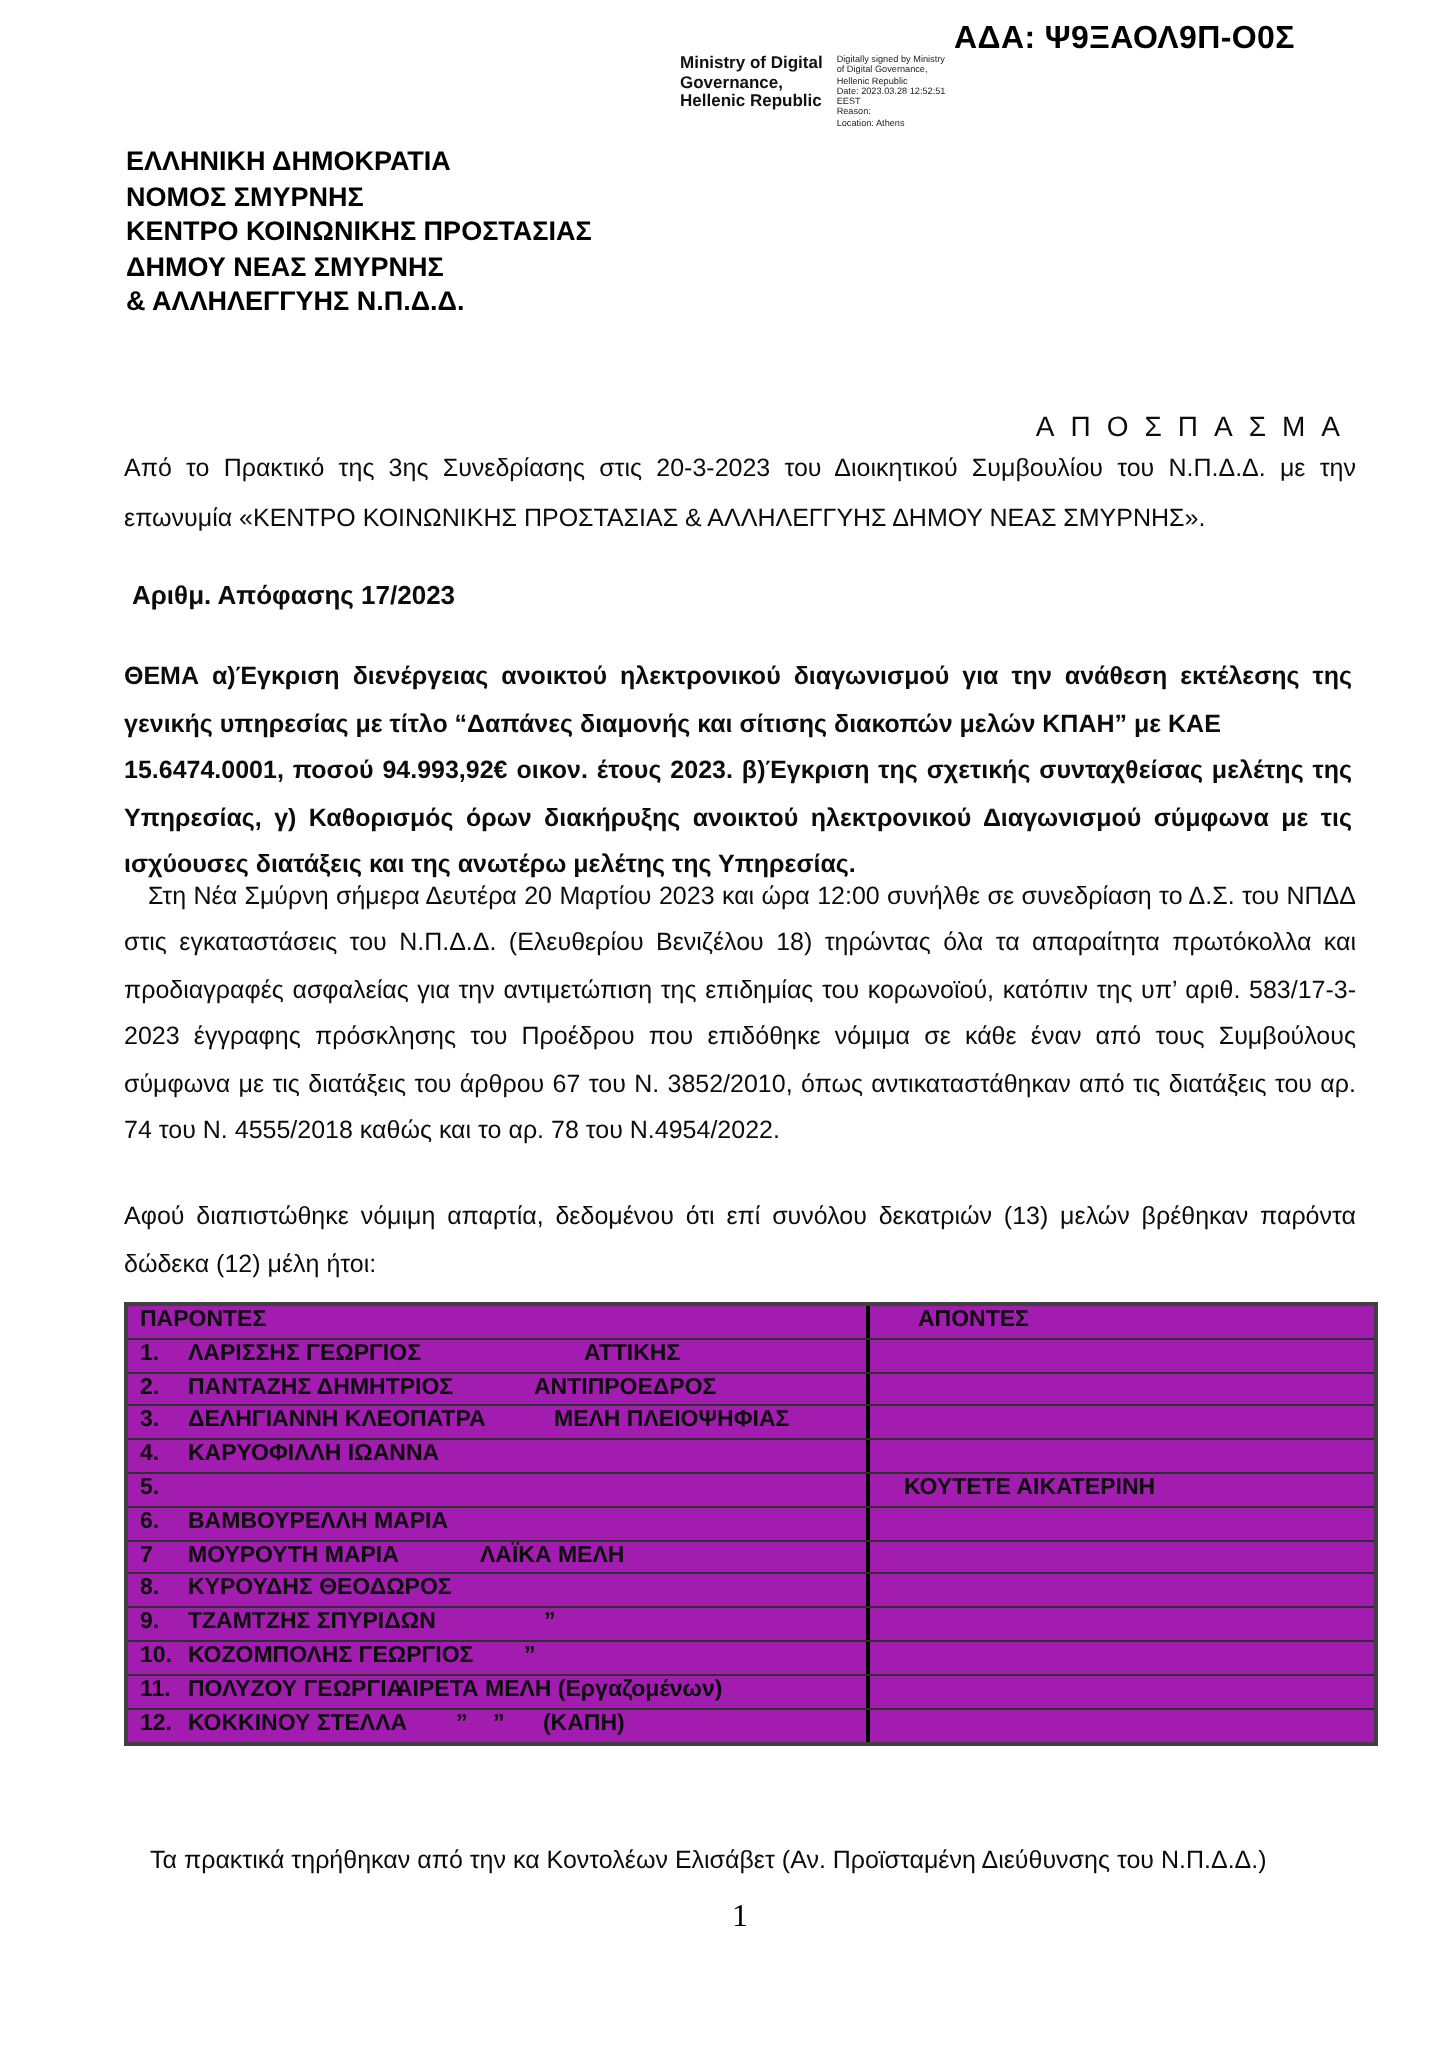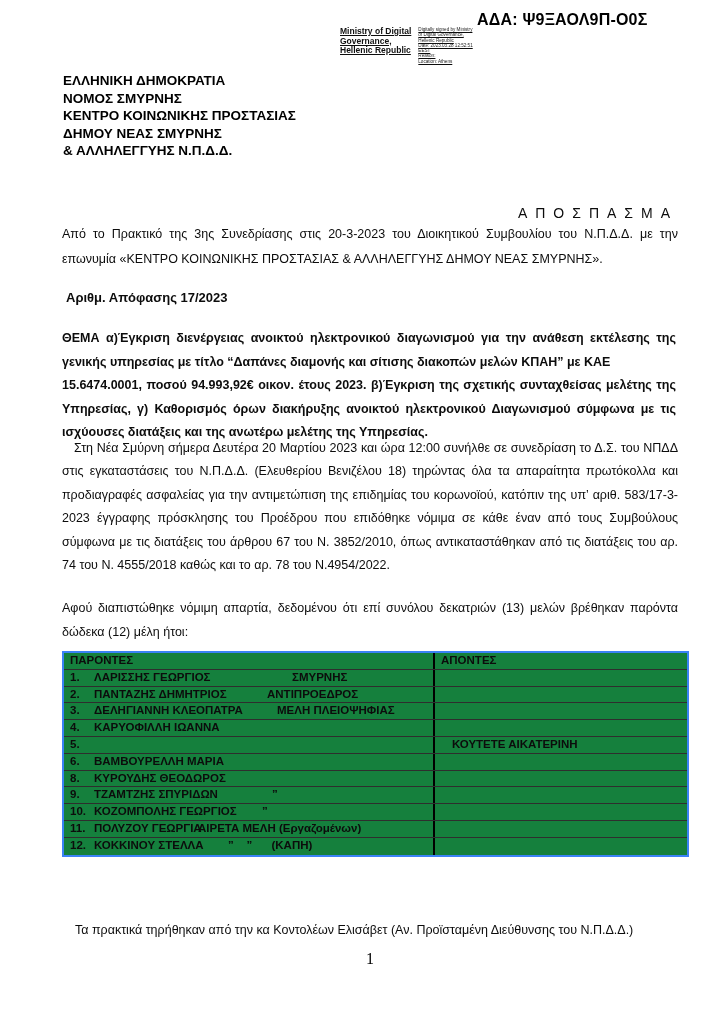--- a/index.html
+++ b/index.html
@@ -6,45 +6,45 @@
   body{
     width:724px;height:1024px;background:#ffffff;position:relative;
     font-family:"Liberation Sans",sans-serif;color:#0c0c0c;overflow:hidden;
   }
   .abs{position:absolute;}
 
   
   .ada{left:477px;top:11px;font-size:16px;font-weight:600;letter-spacing:0.2px;color:#000000;}
 
   
-  .stamp{left:340px;top:27px;display:flex;gap:7px;text-decoration:underline;}
+  .stamp{left:340px;top:27px;display:flex;gap:7px;}
   .ministry{font-size:8.5px;font-weight:700;line-height:9.6px;white-space:pre-line;color:#111;}
   .sigdetails{font-size:4.6px;line-height:5.3px;white-space:pre-line;color:#222;width:80px;}
 
   
   .letterhead{left:63px;top:72px;font-size:13.5px;font-weight:700;line-height:17.6px;color:#000;}
 
   
   .doc-title{left:62px;top:205px;width:616px;text-align:right;font-size:14px;font-weight:400;letter-spacing:8px;}
 
   .para{left:62px;width:616px;text-align:justify;font-size:12.5px;line-height:24px;}
   .intro{top:222px;line-height:25px;}
   .decision{left:66px;top:290px;font-size:13px;font-weight:700;}
   .subject{top:327px;width:614px;font-weight:700;line-height:23.5px;white-space:pre-line;}
   .session{top:437px;line-height:23.4px;text-indent:12px;}
   .quorum{top:596px;line-height:24px;}
   .keeper{top:918px;line-height:24px;text-indent:13px;}
 
   
-  .dtable{left:62px;top:651px;width:623px;border:2px solid #3b82f6;background:#15803d;}
+  .dtable{left:62px;top:651px;width:623px;border:2px solid #404040;background:#a21caf;}
   .trow{display:flex;height:16.8px;box-sizing:border-box;border-bottom:1px solid #2e2e2e;
         font-size:11.5px;font-weight:700;overflow:hidden;}
   .trow:last-child{border-bottom:none;}
   .present{width:371px;border-right:2px solid #000;position:relative;padding:1px 2px 0 6px;box-sizing:border-box;}
-  .absent{flex:1;padding:1px 2px 0 6px;box-sizing:border-box;white-space:pre;}
+  .absent{flex:1;padding:1px 2px 0 24px;box-sizing:border-box;white-space:pre;}
   .num{display:inline-block;width:24px;}
   .name{white-space:pre;}
   .role{position:absolute;top:1px;left:210px;white-space:pre;}
   .r1 .role{left:228px;}
   .r2 .role{left:203px;}
   .r3 .role{left:213px;}
   .r5 .role{left:216px;margin-top:24px;}
   .r7 .role{left:176px;}
   .r9 .role{left:208px;}
   .r10 .role{left:198px;}
@@ -98,21 +98,21 @@
 <div class="abs para quorum">Αφού διαπιστώθηκε νόμιμη απαρτία, δεδομένου ότι επί συνόλου δεκατριών (13) μελών βρέθηκαν παρόντα δώδεκα (12) μέλη ήτοι:</div>
 
 <div class="abs dtable">
   <div class="trow thead">
     <div class="present">ΠΑΡΟΝΤΕΣ</div>
     <div class="absent">ΑΠΟΝΤΕΣ</div>
   </div>
 
   <div class="trow r1">
     <div class="present">
-      <span class="num">1.</span><span class="name">ΛΑΡΙΣΣΗΣ ΓΕΩΡΓΙΟΣ</span><span class="role">ΣΜΥΡΝΗΣ</span>
+      <span class="num">1.</span><span class="name">ΛΑΡΙΣΣΗΣ ΓΕΩΡΓΙΟΣ</span><span class="role">ΑΤΤΙΚΗΣ</span>
     </div>
     <div class="absent"></div>
   </div>
 
   <div class="trow r2">
     <div class="present">
       <span class="num">2.</span><span class="name">ΠΑΝΤΑΖΗΣ ΔΗΜΗΤΡΙΟΣ</span><span class="role">ΑΝΤΙΠΡΟΕΔΡΟΣ</span>
     </div>
     <div class="absent"></div>
   </div>
@@ -138,20 +138,26 @@
     <div class="absent">ΚΟΥΤΕΤΕ ΑΙΚΑΤΕΡΙΝΗ</div>
   </div>
 
   <div class="trow r6">
     <div class="present">
       <span class="num">6.</span><span class="name">ΒΑΜΒΟΥΡΕΛΛΗ ΜΑΡΙΑ</span><span class="role"></span>
     </div>
     <div class="absent"></div>
   </div>
 
+  <div class="trow r7">
+    <div class="present">
+      <span class="num">7</span><span class="name">ΜΟΥΡΟΥΤΗ ΜΑΡΙΑ</span><span class="role">ΛΑΪΚΑ ΜΕΛΗ</span>
+    </div>
+    <div class="absent"></div>
+  </div>
 
   <div class="trow r8">
     <div class="present">
       <span class="num">8.</span><span class="name">ΚΥΡΟΥΔΗΣ ΘΕΟΔΩΡΟΣ</span><span class="role"></span>
     </div>
     <div class="absent"></div>
   </div>
 
   <div class="trow r9">
     <div class="present">

